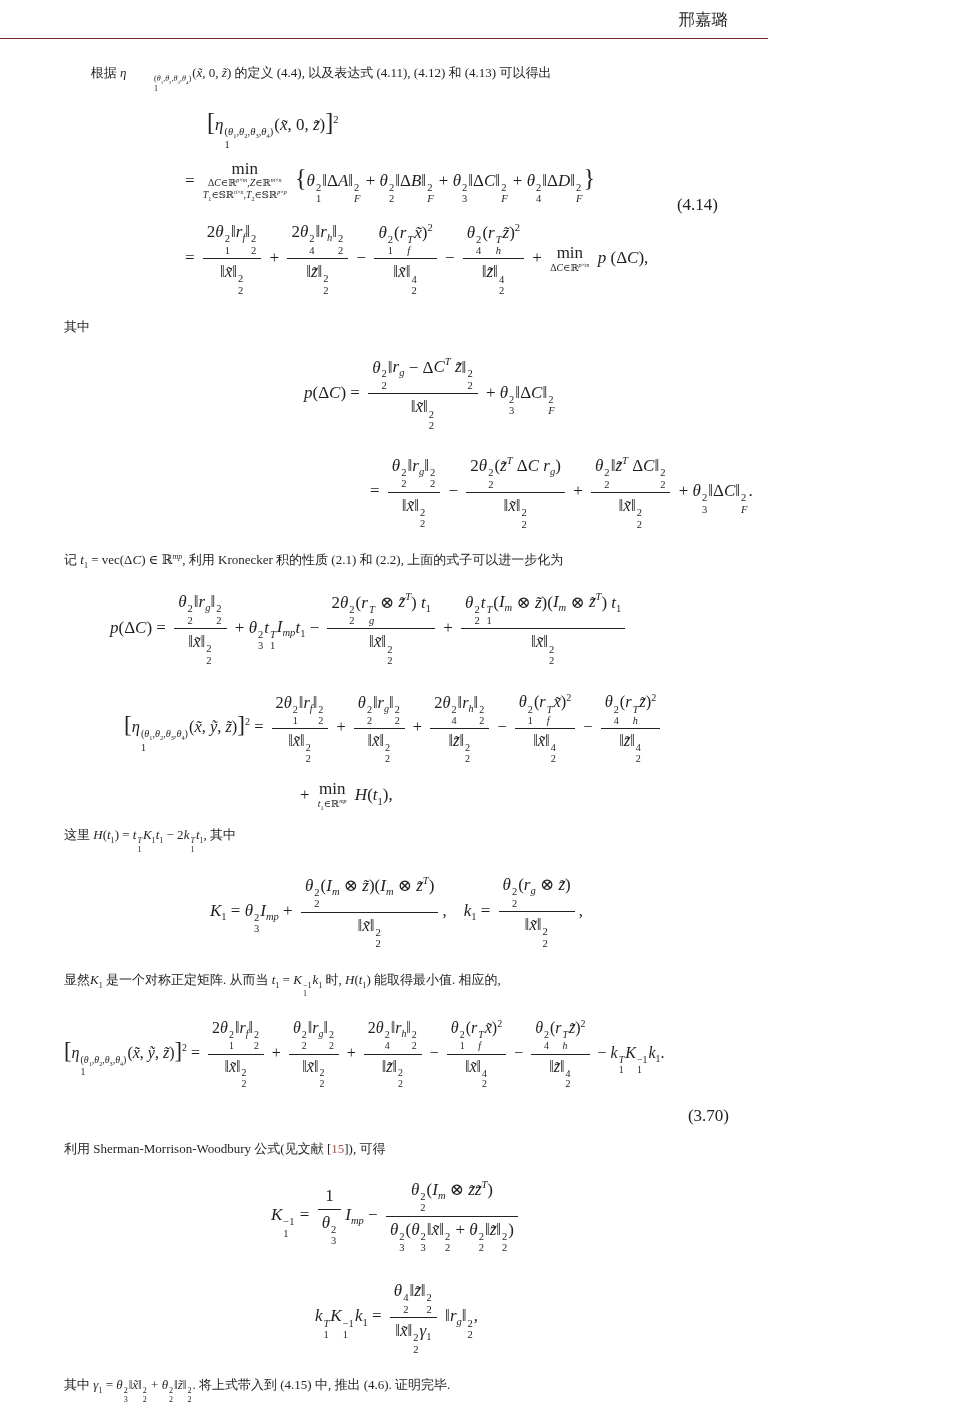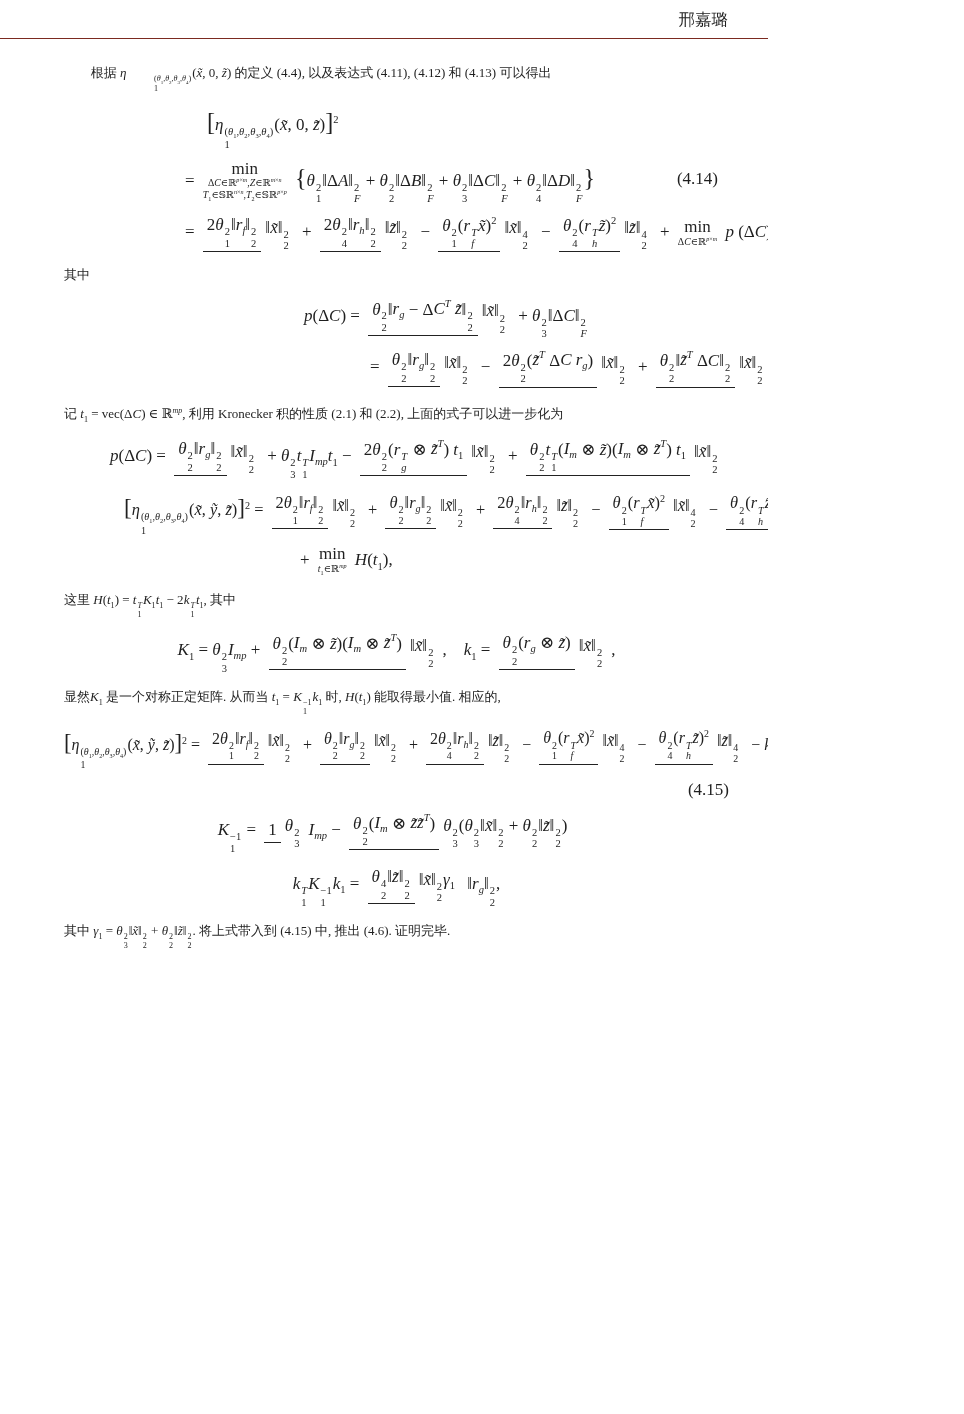--- a/index.html
+++ b/index.html
@@ -25,21 +25,21 @@
   .eq414-l2 { margin-left:121px; }
   .eq414-l3 { margin-left:121px; }
   .eqp1-l1 { margin-left:240px; }
   .eqp1-l2 { margin-left:306px; }
   .eqp2-l1 { margin-left:46px; }
   .eqeta-l1 { margin-left:60px; font-size:16.4px; }
   .eqeta-l2 { margin-left:236px; }
   .eq415-l1 { margin-left:0; font-size:16px; }
   
   .eqline i, .para i { font-style:italic; }
-  f { display:inline-flex; flex-direction:row; vertical-align:middle; text-align:center; margin:0 4px;align-items:center; }
+  f { display:inline-flex; flex-direction:column; vertical-align:middle; text-align:center; margin:7px 4px; }
   f > n { display:block; padding:0 4px 2px; border-bottom:1.2px solid #222; line-height:1.25; }
   f > d { display:block; padding:2px 4px 0; line-height:1.25; }
   ss { display:inline-flex; flex-direction:column; font-size:0.62em; line-height:1.08;
        vertical-align:-0.5em; text-align:left; margin:0 1px 0 1px; }
   ss > tp, ss > bt { display:block; }
   sub, sup { font-size:0.62em; }
   mun { display:inline-flex; flex-direction:column; align-items:center; vertical-align:middle; margin:0 4px; }
   mun > mo { display:block; line-height:1.05; }
   mun > mu { display:block; font-size:0.58em; line-height:1.2; text-align:center; }
   big1 { font-size:1.42em; font-weight:400; }
@@ -436,23 +436,24 @@
                 <tp>4</tp>
                 <bt>2</bt>
               </ss></d>
           </f> − <i>k</i><ss>
             <tp><i>T</i></tp>
             <bt>1</bt>
           </ss><i>K</i><ss>
             <tp>−1</tp>
             <bt>1</bt>
           </ss><i>k</i><sub>1</sub>.</div>
-      <div class="eqnum-line">(4.15)</div>
-    </div>
-
+      <div class="eqnum-line">(3.70)</div>
+    </div>
+
+    <p class="para">利用 Sherman-Morrison-Woodbury 公式(见文献 [<lk>15</lk>]), 可得</p>
 
     <div class="eqblock center">
       <div class="eqline"><i>K</i><ss>
             <tp>−1</tp>
             <bt>1</bt>
           </ss> = <f>
             <n>1</n>
             <d><i>θ</i><ss>
                 <tp>2</tp>
                 <bt>3</bt>

